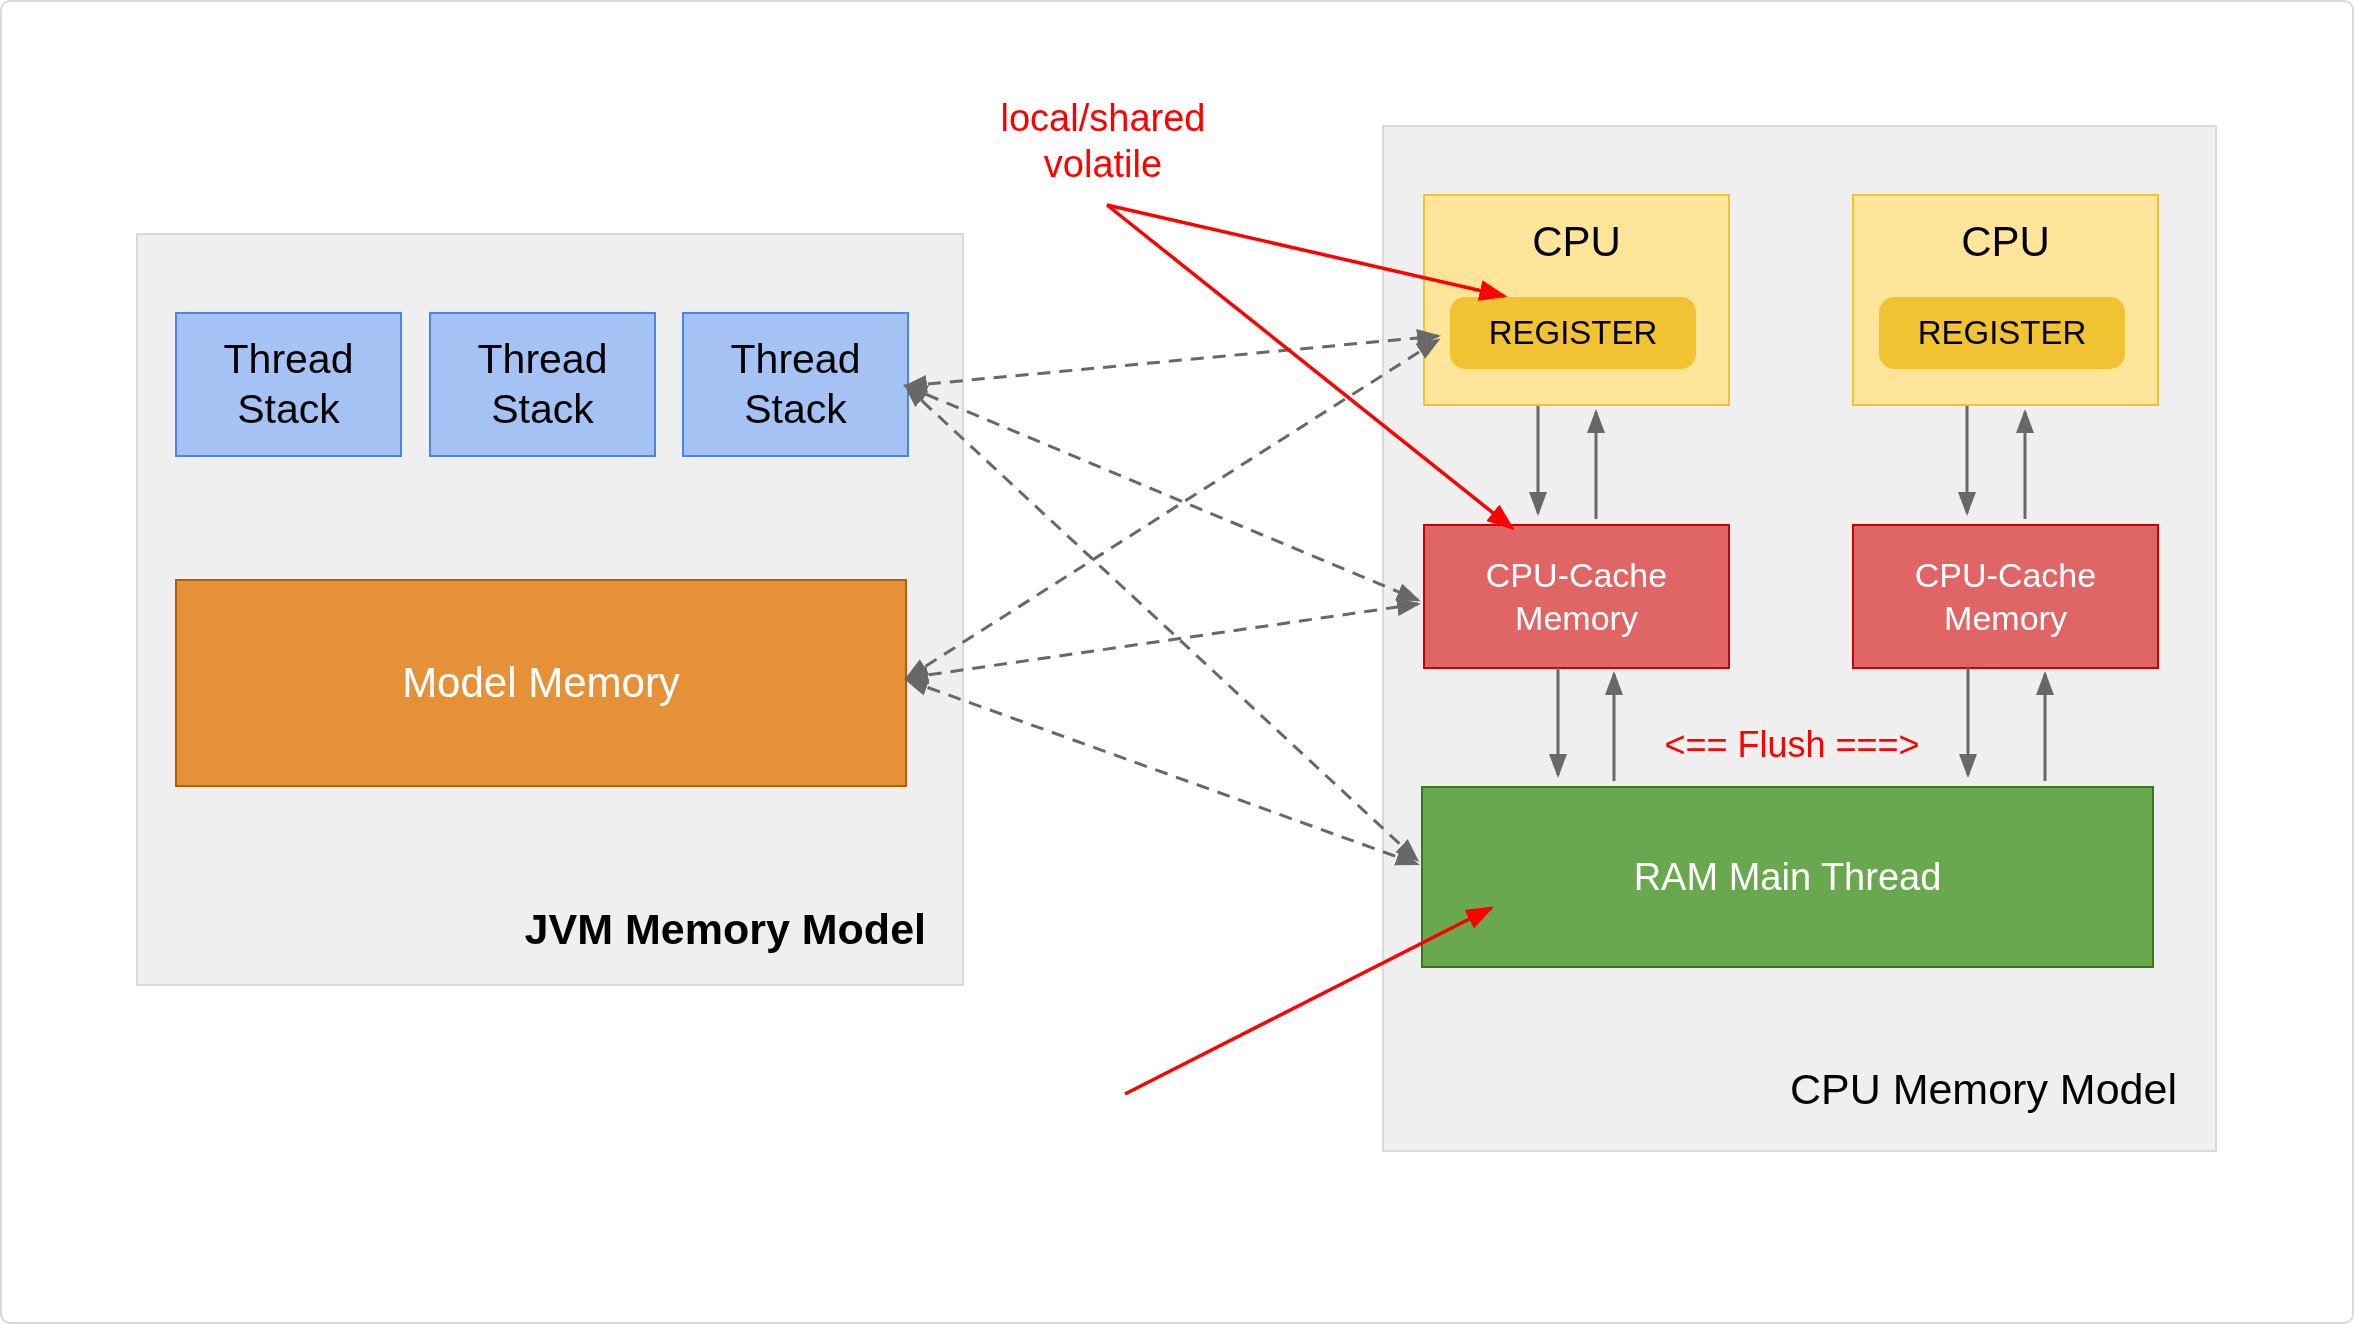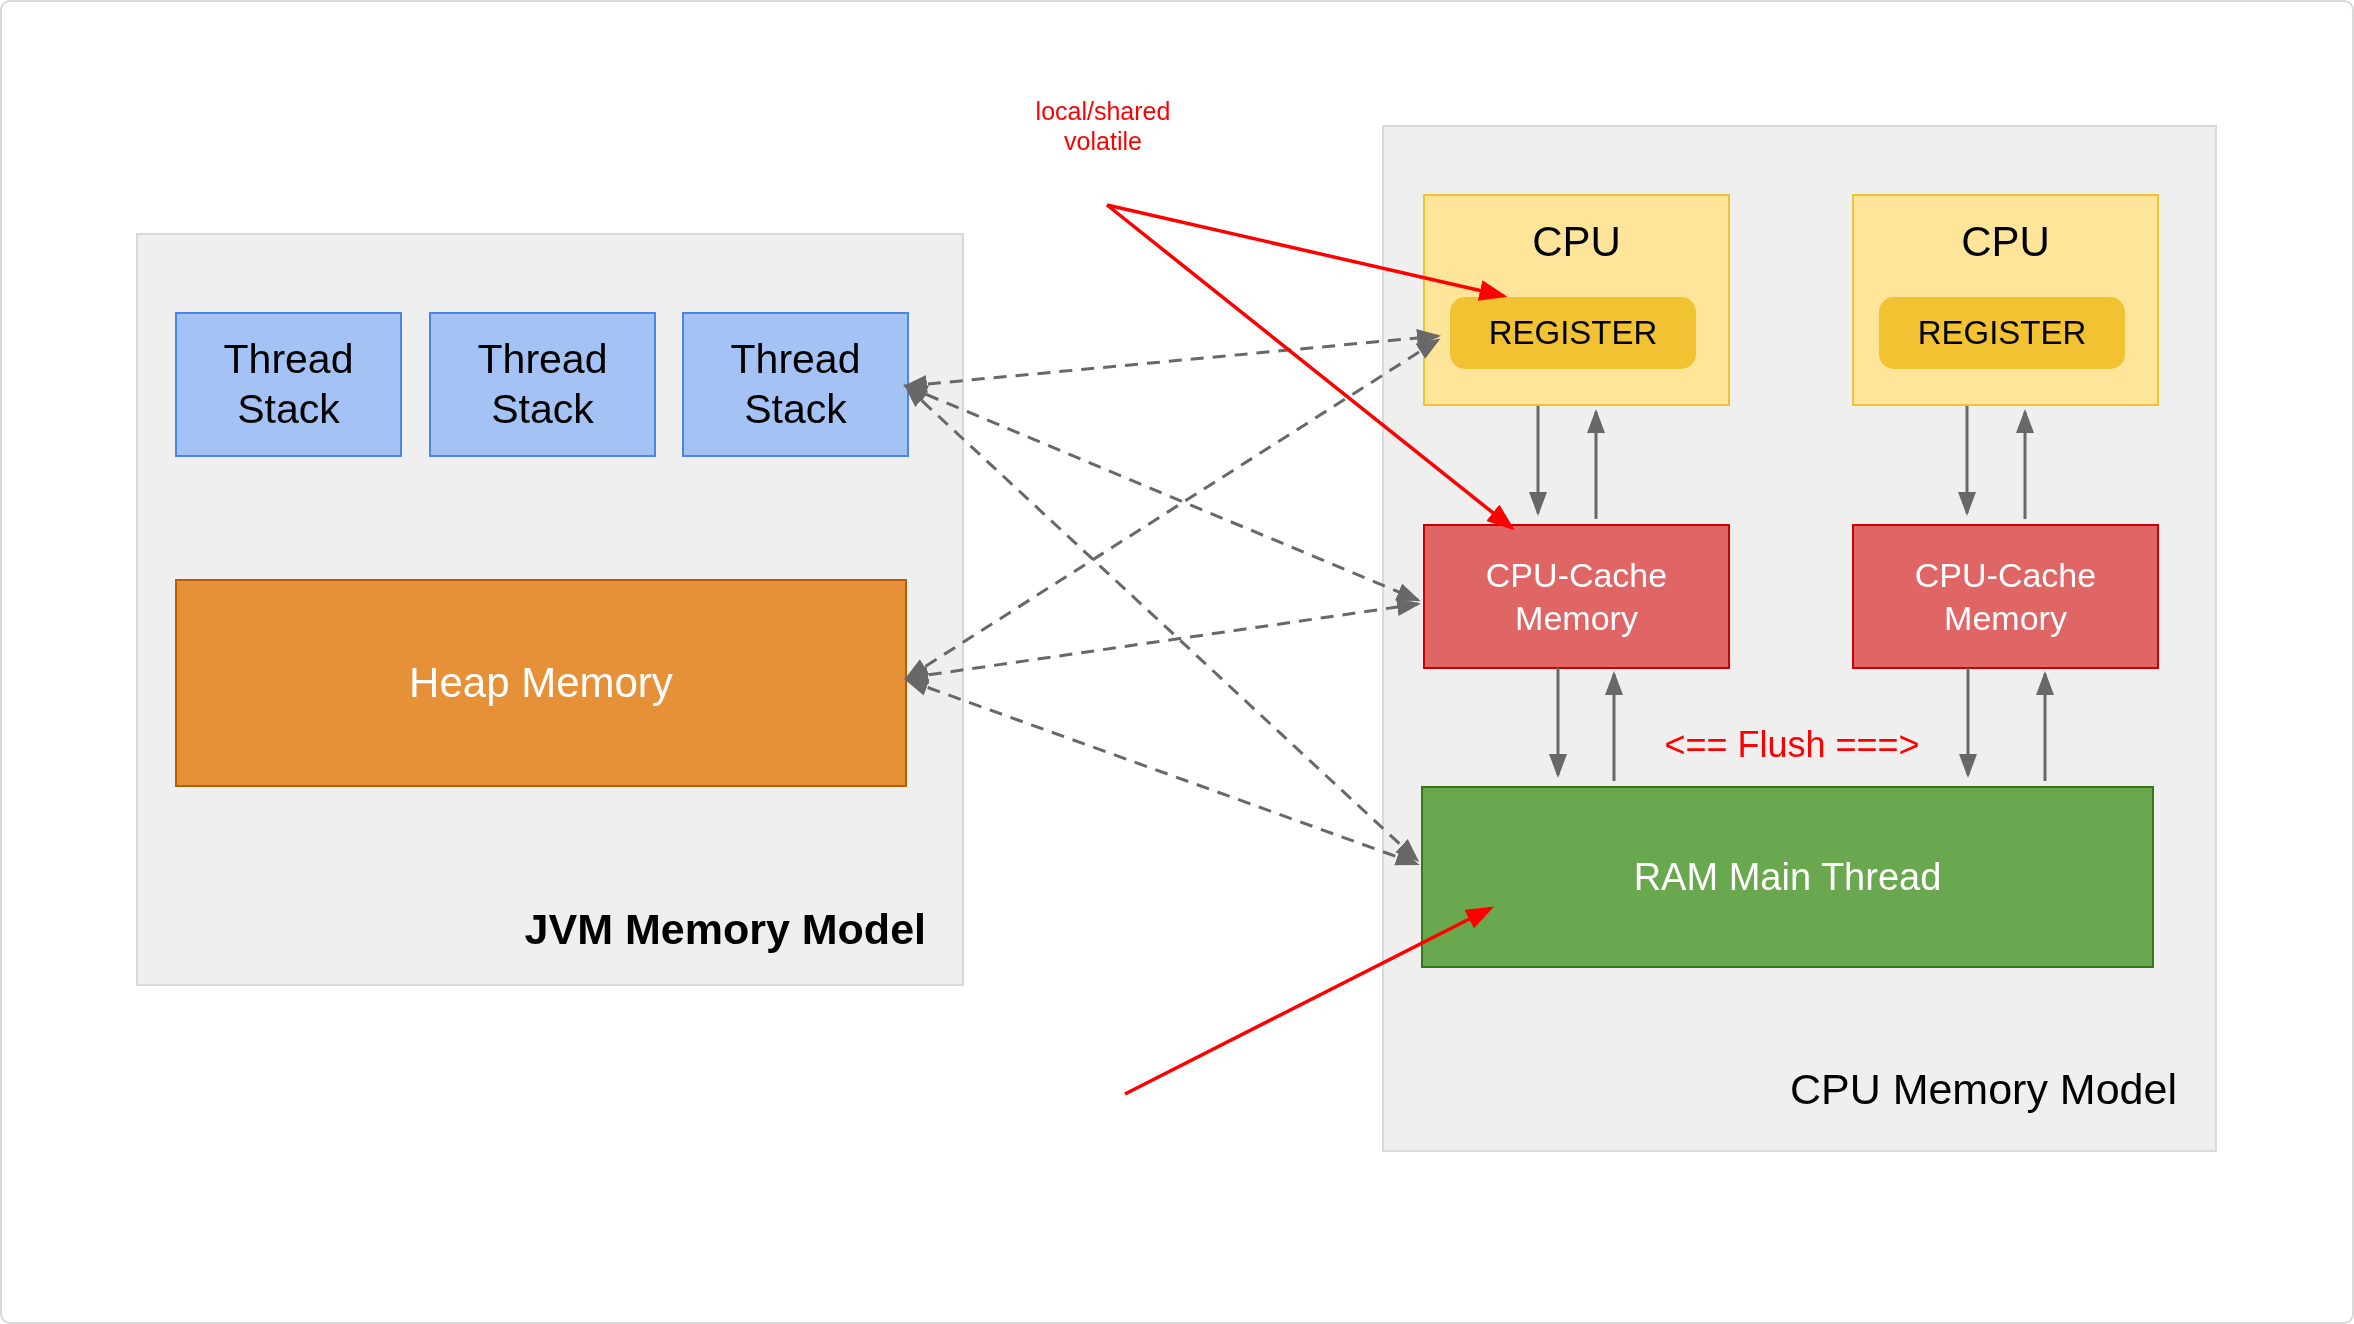--- a/index.html
+++ b/index.html
@@ -58,21 +58,21 @@
   }
   .cache .wrap{width:220px;}
   .cache-1{left:39px;} .cache-2{left:468px;}
   .ram{
     left:37px;top:659px;width:733px;height:182px;
     background:var(--ram_fill);border:2px solid var(--ram_border);
     font-size:38px;color:#fff;
   }
   .red-note{
     position:absolute;color:var(--arrow_red);text-align:center;
-    font-size:25px;line-height:1.2;
+    font-size:38px;line-height:1.2;
   }
   .note-local{left:940px;top:94px;width:322px;}
   .note-volatile{left:1002px;top:1096px;width:252px;}
   .note-flush{left:1640px;top:721px;width:300px;font-size:36px;white-space:nowrap;}
   svg.overlay{position:absolute;inset:0;pointer-events:none;}
   .dashed{stroke:var(--arrow_gray);stroke-width:3;fill:none;stroke-dasharray:13 9;}
   .solid-gray{stroke:var(--arrow_gray);stroke-width:3;fill:none;}
   .red-line{stroke:var(--arrow_red);stroke-width:3.5;fill:none;}
   .mk-gray{fill:var(--arrow_gray);}
   .mk-red{fill:var(--arrow_red);}
@@ -86,21 +86,21 @@
     <div class="box thread-stack ts-1">
       <span class="wrap">Thread Stack</span>
     </div>
     <div class="box thread-stack ts-2">
       <span class="wrap">Thread Stack</span>
     </div>
     <div class="box thread-stack ts-3">
       <span class="wrap">Thread Stack</span>
     </div>
     <div class="box heap">
-      <span>Heap Memory</span>
+      <span>Model Memory</span>
     </div>
     <div class="panel-title">JVM Memory Model</div>
   </section>
 
   <section class="panel panel-cpu">
     <div class="box cpu-box cpu-1">
       <span class="cpu-label">CPU</span>
       <div class="register">
         <span>REGISTER</span>
       </div>

